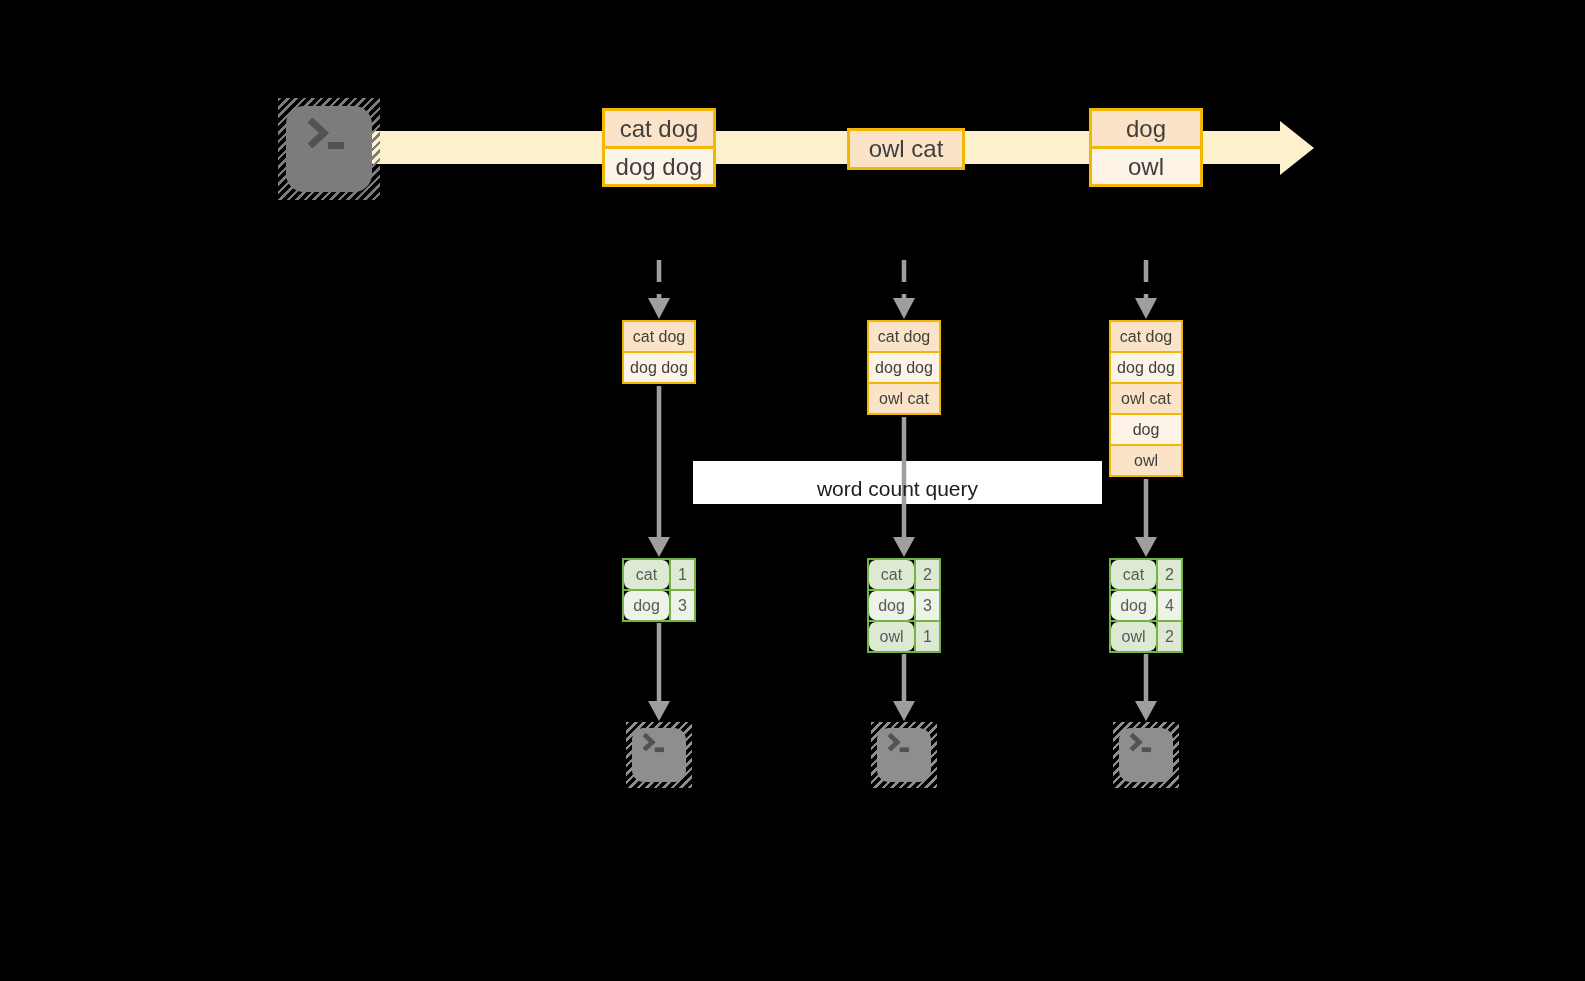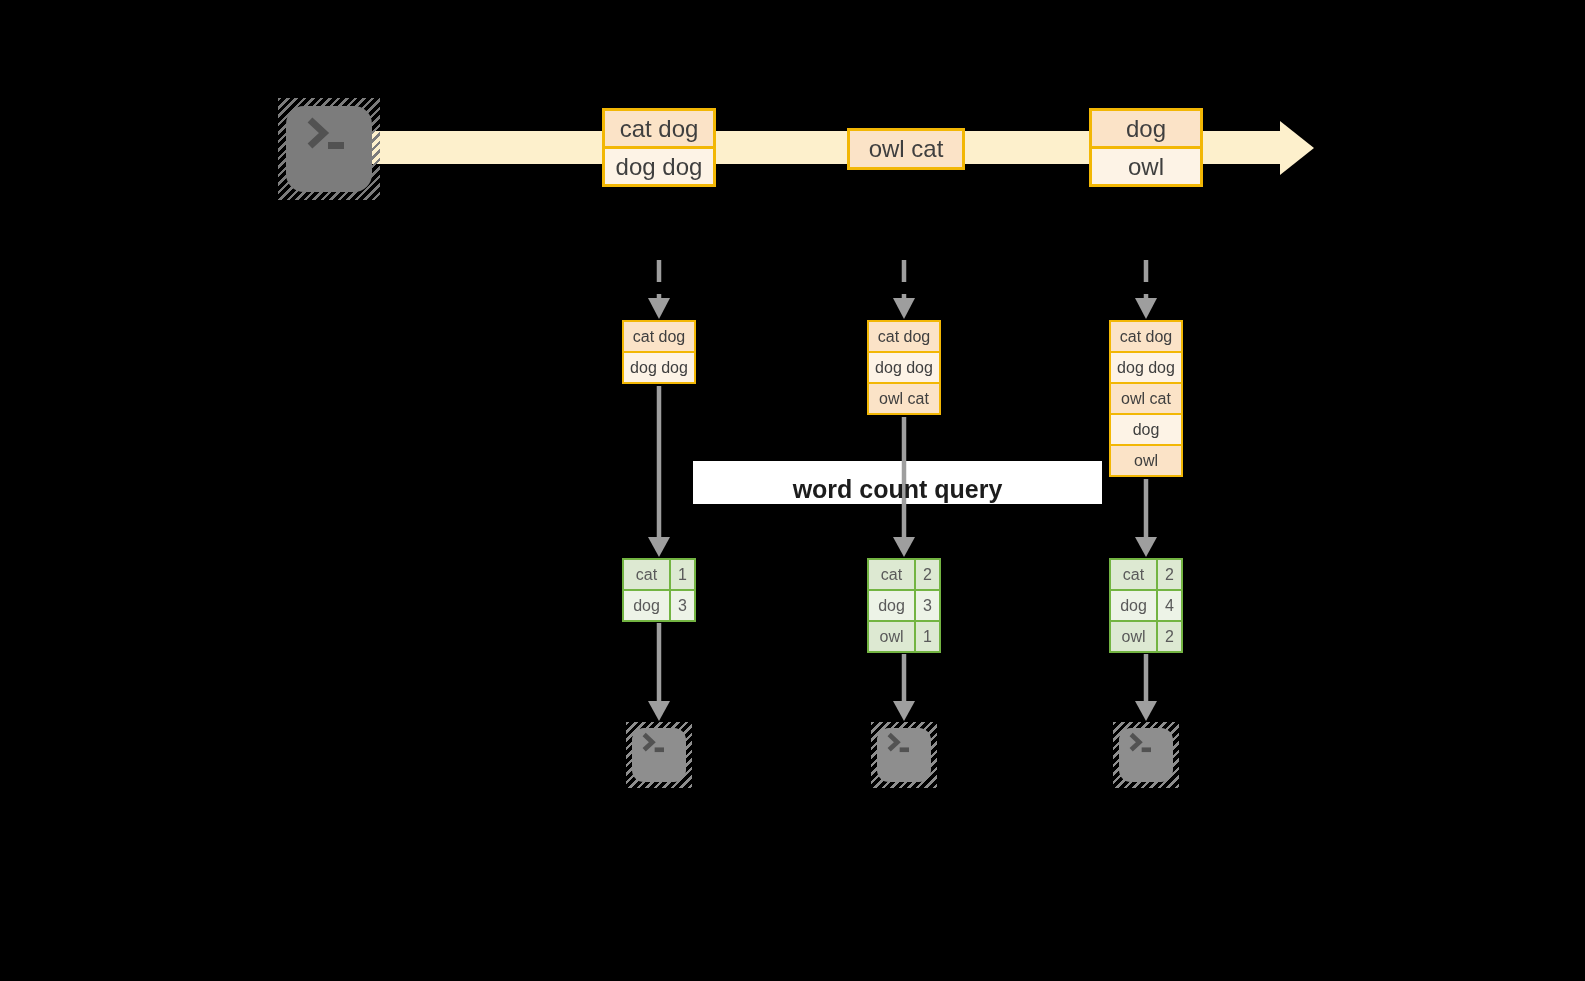--- a/index.html
+++ b/index.html
@@ -46,29 +46,29 @@
   .state-box .cell:nth-child(even) { background:var(--peach_light,#fdf3e6); }
 
   
   .count-table { position:absolute; border:2px solid var(--green_border,#73b442); width:70px; z-index:4; }
   .count-table .row { display:flex; }
   .count-table .row + .row { border-top:2px solid var(--green_border,#73b442); }
   .count-table .row:nth-child(odd) .tcell { background:var(--green_dark,#dde9d2); }
   .count-table .row:nth-child(even) .tcell { background:var(--green_light,#edf3e7); }
   .count-table .tcell { height:29px; display:flex; align-items:center; justify-content:center;
           font-size:16px; color:var(--text_gray,#5a5a5a); }
-  .count-table .word { width:45px; }
+  .count-table .word { width:45px;border-radius:7px; }
   .count-table .num { width:23px; border-left:2px solid var(--green_border,#73b442); }
 
   
   .query-band { position:absolute; left:693px; top:461px; width:409px; height:43px;
           background:var(--query_bg,#ffffff); z-index:2; }
   .query-text { position:absolute; left:693px; top:461px; width:409px; height:56px; z-index:3;
           display:flex; align-items:center; justify-content:center;
-          font-size:25px; color:var(--query_text,#1c1c1c);font-weight:bold; }
+          font-size:21px; color:var(--query_text,#1c1c1c); }
 
   
   svg.arrows { position:absolute; left:0; top:0; z-index:3; }
   .arrow-shaft { stroke:var(--arrow_gray,#9e9e9e); stroke-width:4.5; }
   .arrow-shaft.dashed { stroke-dasharray:22 12; }
   .arrow-head { fill:var(--arrow_gray,#9e9e9e); }
   .glyph-stroke { stroke:var(--glyph_dark,#525252); fill:none; }
   .glyph-fill { fill:var(--glyph_dark,#525252); }
 </style>
 </head>

